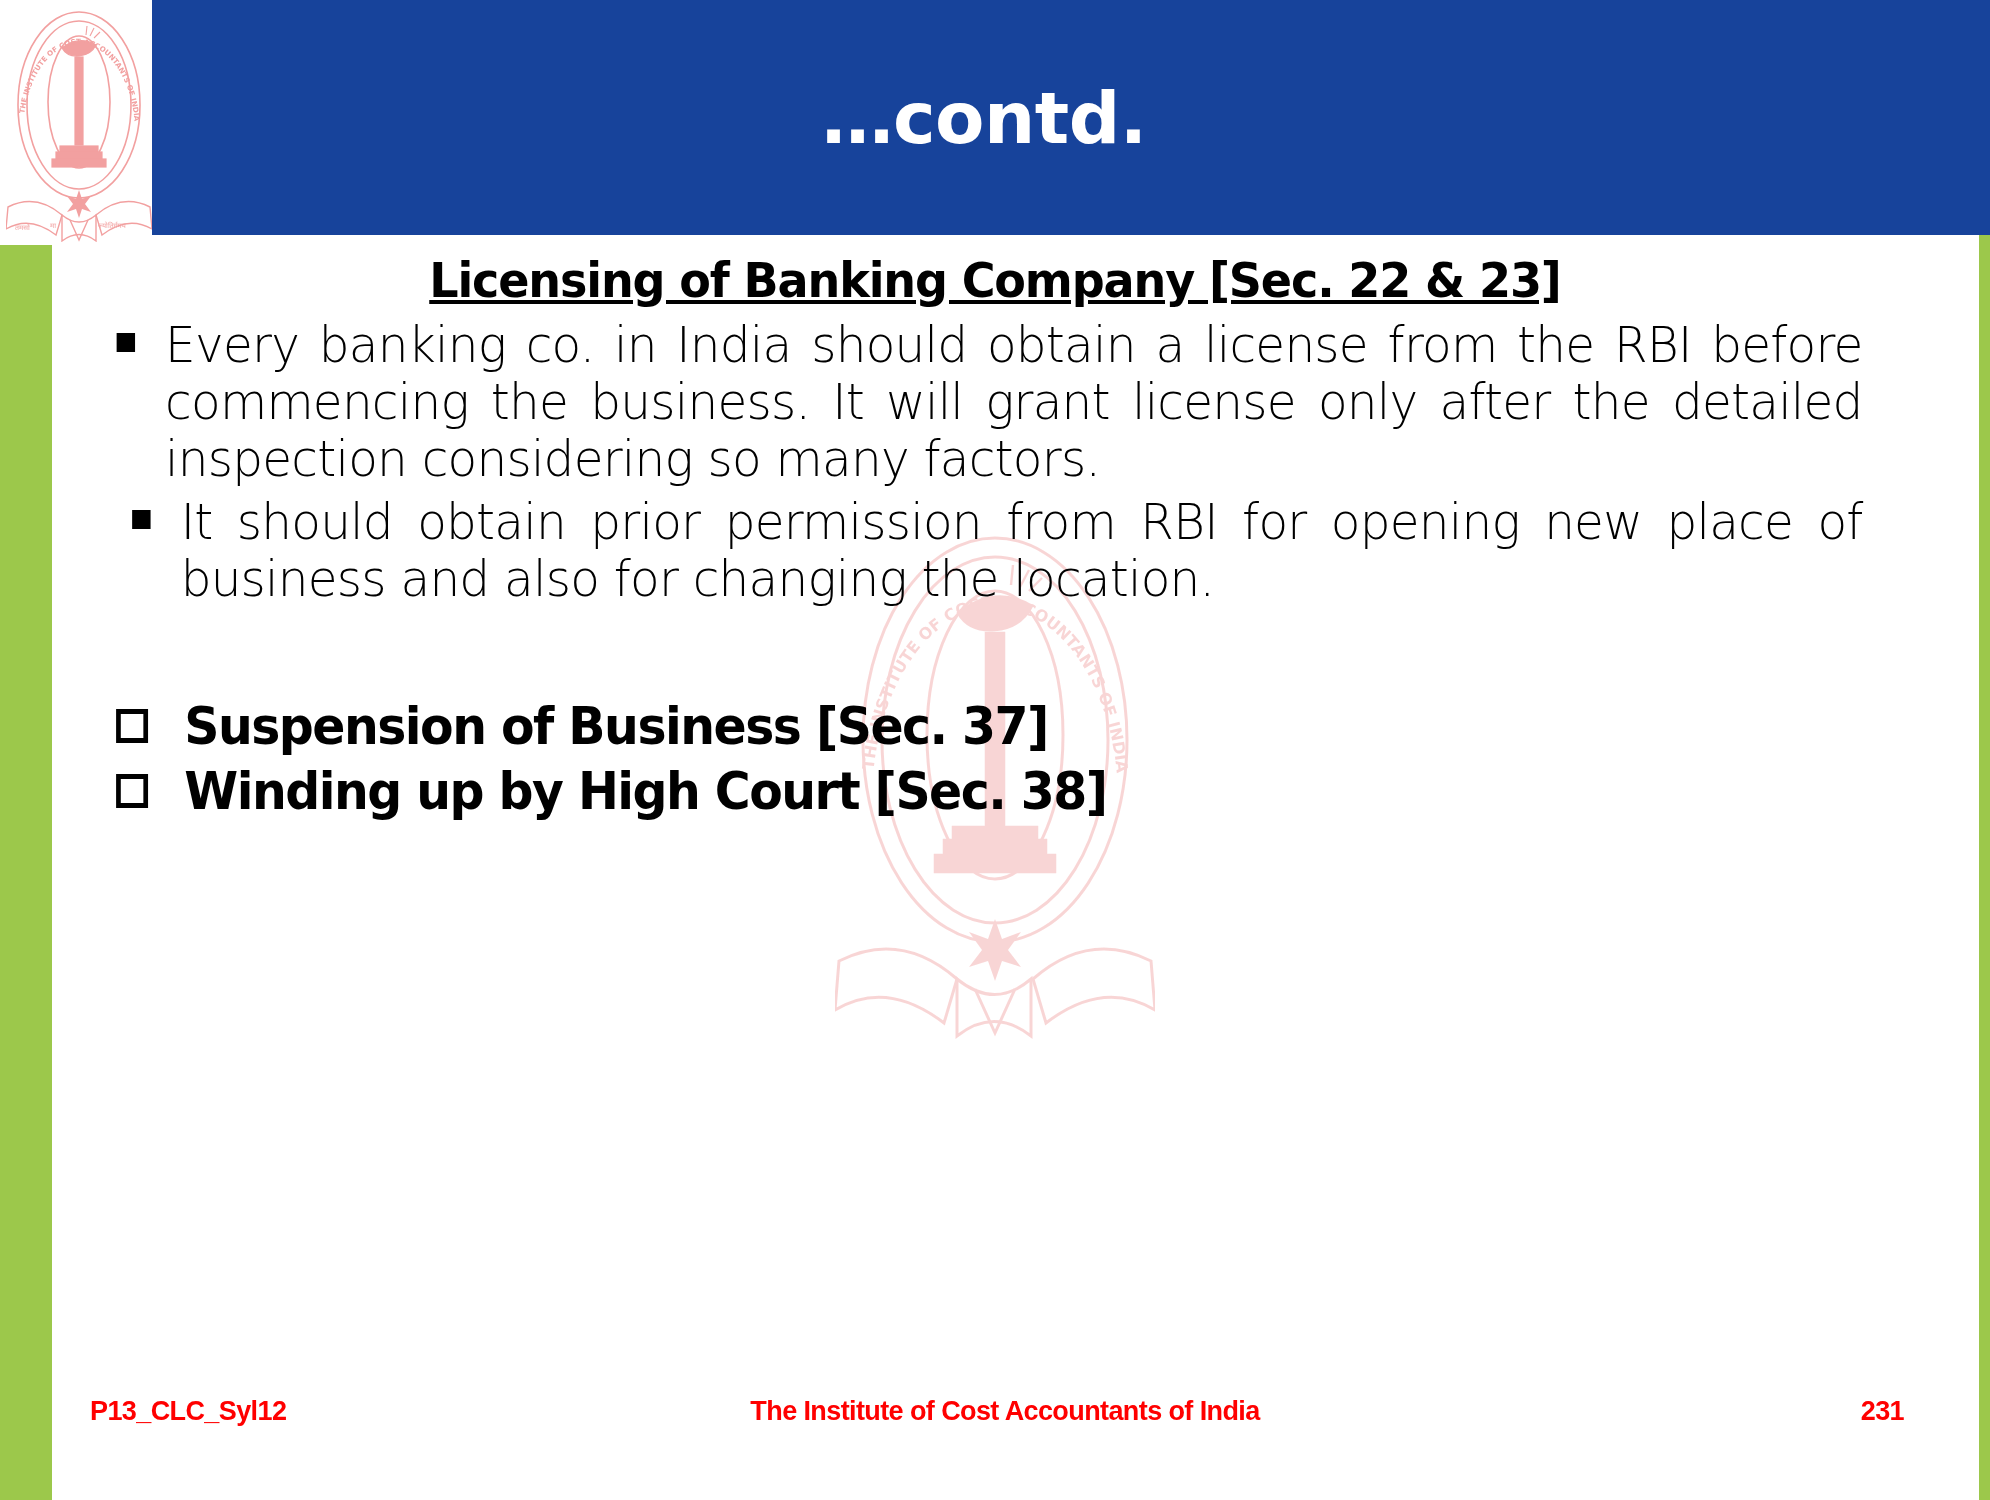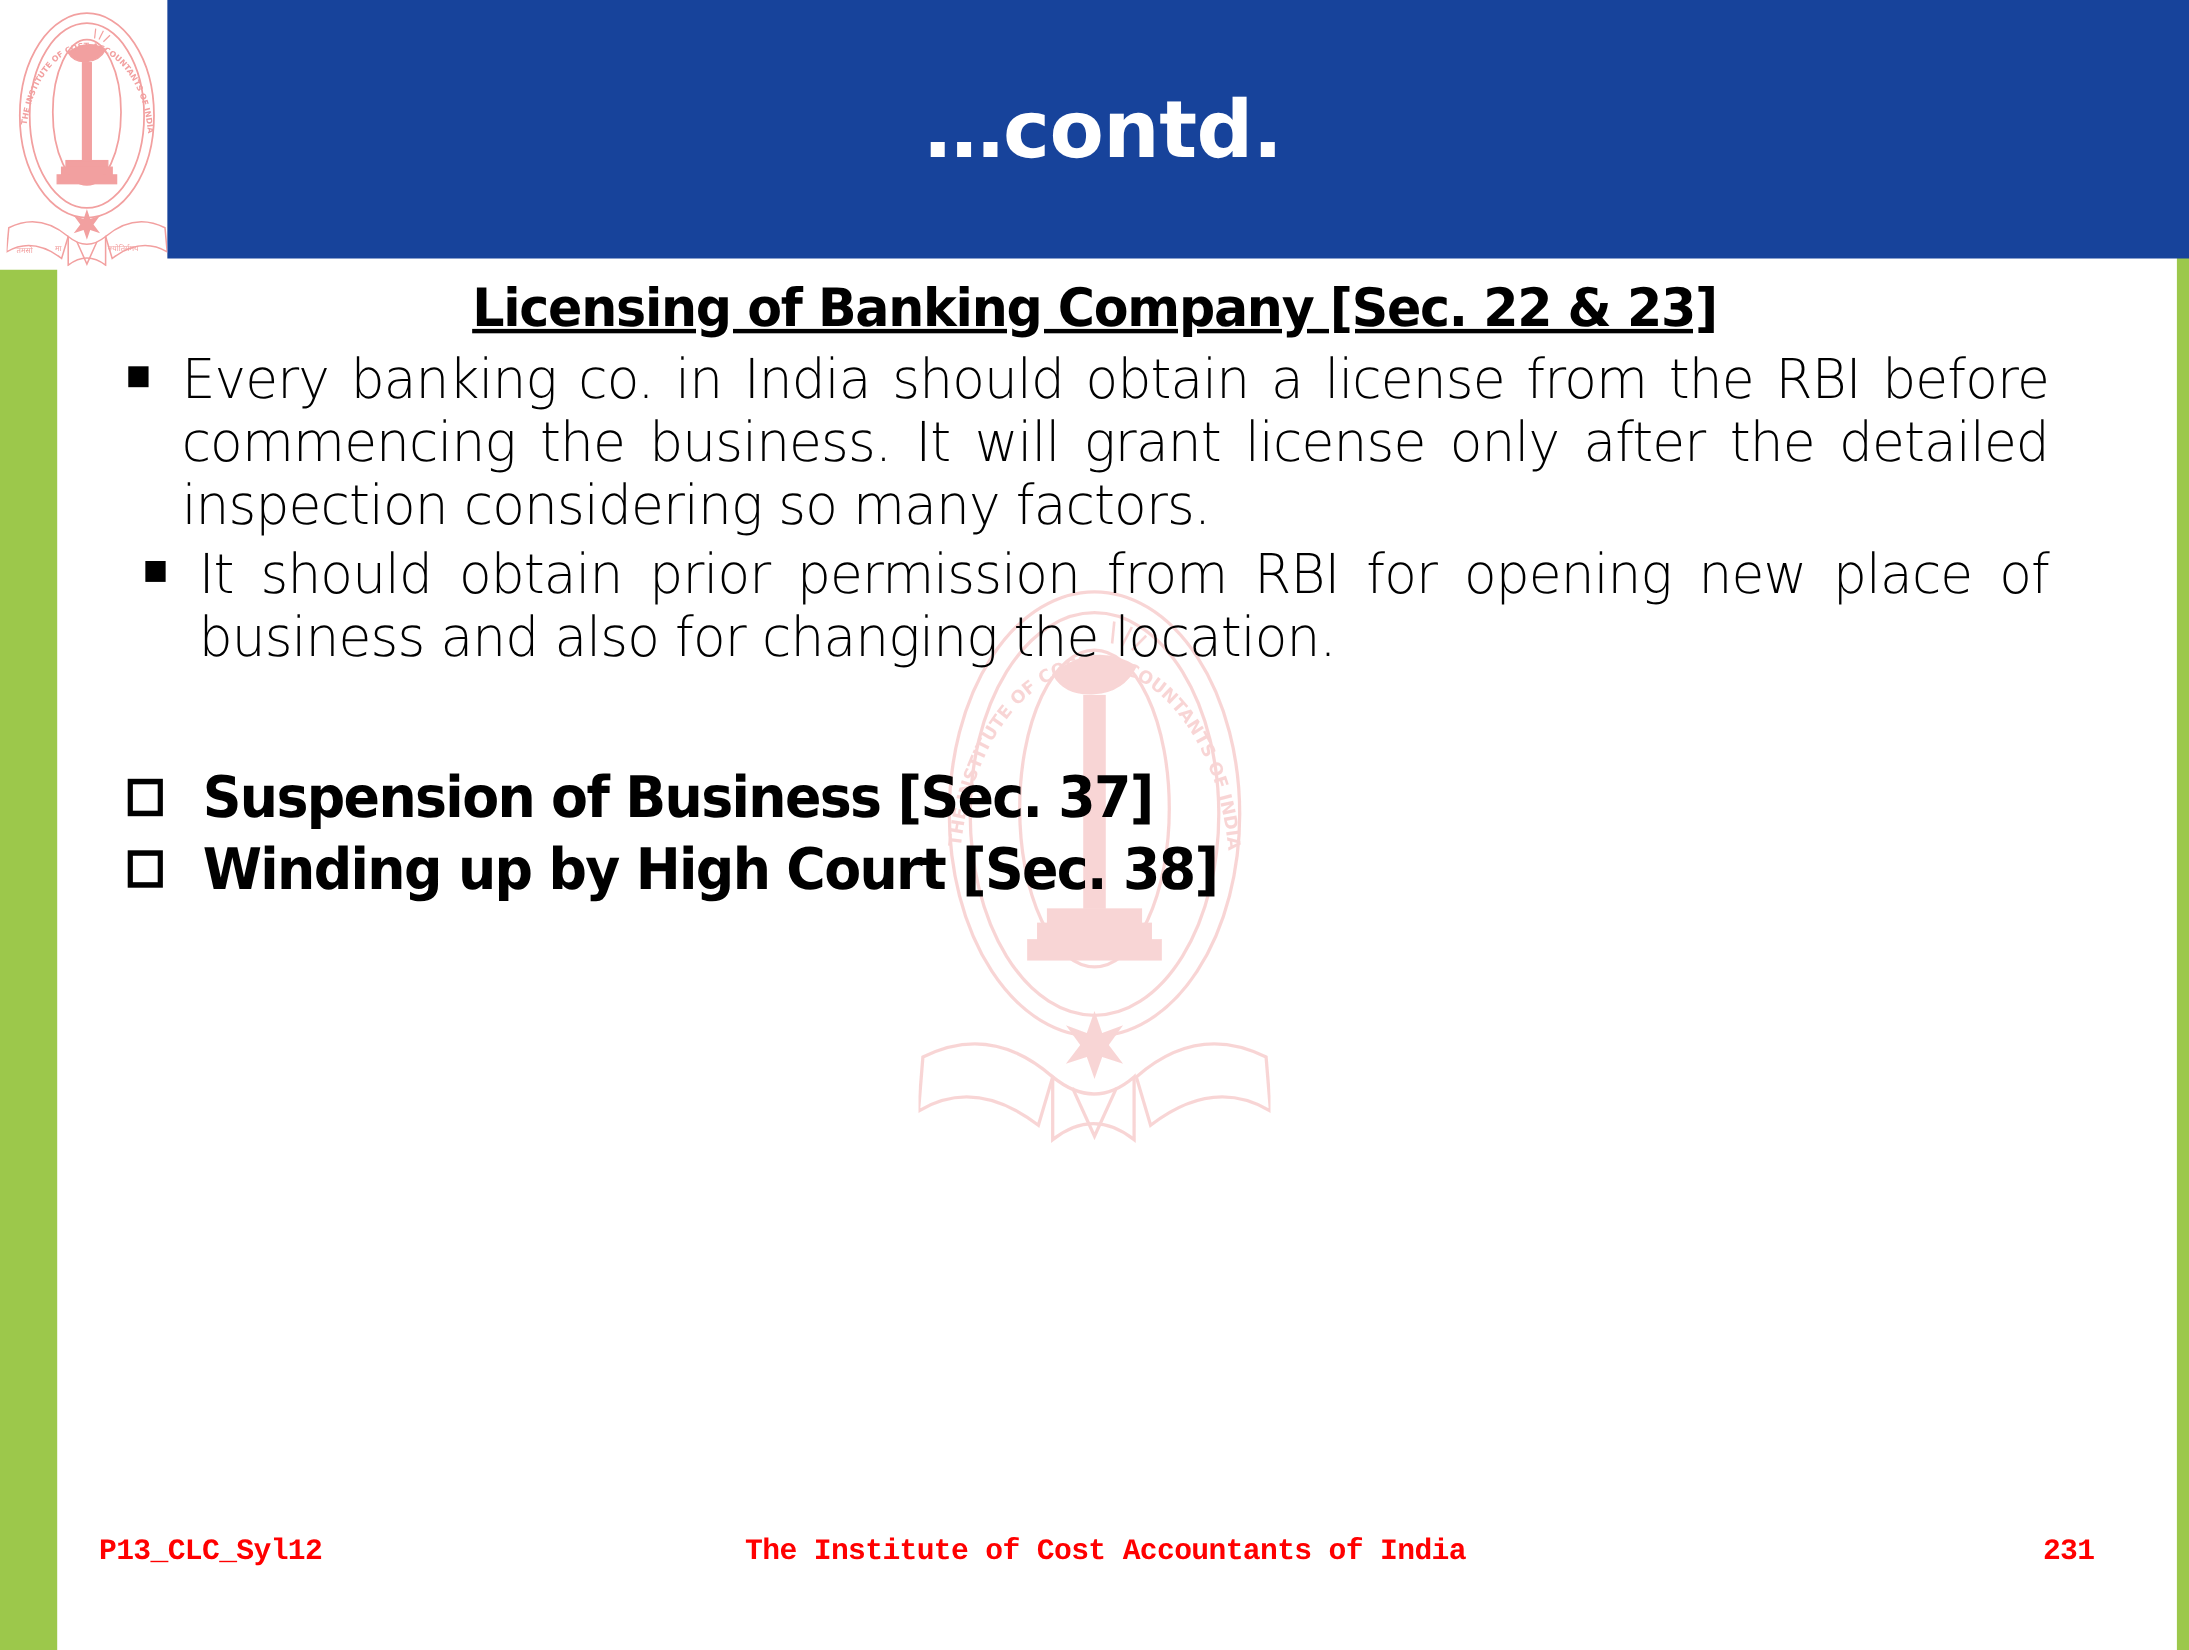--- a/index.html
+++ b/index.html
@@ -51,21 +51,21 @@
   .header-band {
     position: absolute;
     left: 152px;
     top: 0;
     width: 1838px;
     height: 235px;
     background: #17439B;
   }
   .header-title {
     position: absolute;
-    left: 168px;
+    left: 149px;
     top: 0;
     width: 1670px;
     height: 235px;
     display: flex;
     align-items: center;
     justify-content: center;
     color: #ffffff;
     font-size: 72px;
     font-weight: bold;
     letter-spacing: -0.5px;
@@ -177,21 +177,21 @@
     top: 1396px;
     width: 1830px;
     height: 44px;
   }
   .footer span {
     position: absolute;
     top: 0;
     color: #FF0000;
     font-weight: bold;
     font-size: 27px;
-    font-family: Liberation Mono, monospace;
+    font-family: Liberation Sans, sans-serif;
     letter-spacing: -0.6px;
     white-space: nowrap;
   }
   .footer-left  { left: 0; }
   .footer-center{ left: 0; width: 1830px; text-align: center; }
   .footer-right { right: 16px; left: auto; }
 </style>
 </head>
 <body>
 

